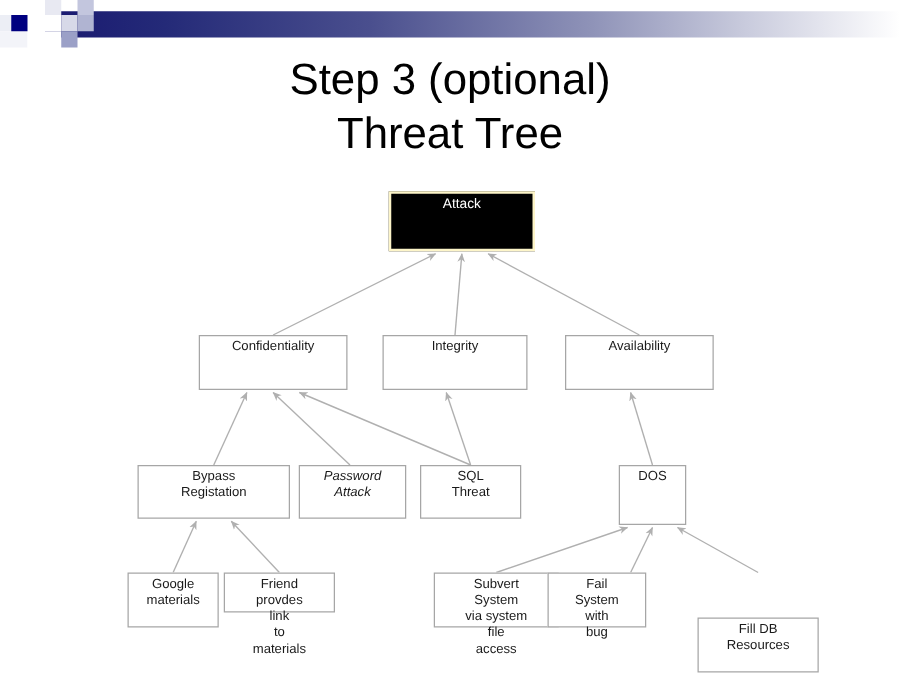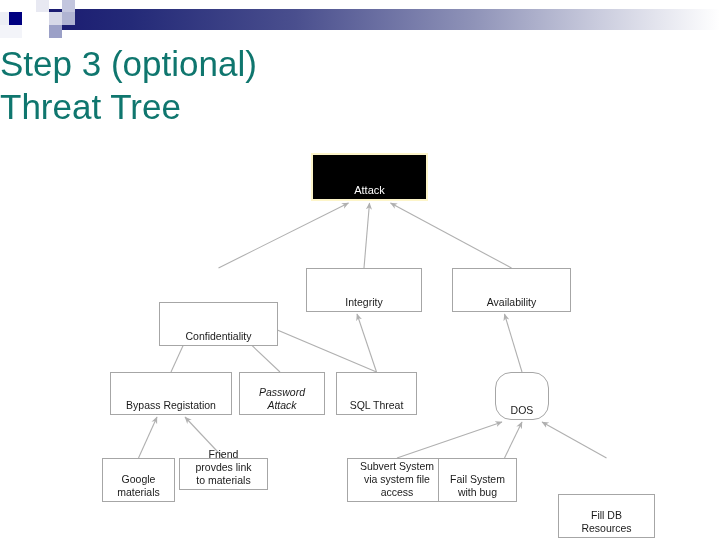--- a/index.html
+++ b/index.html
@@ -45,21 +45,22 @@
   .sq-i { left: 0px;  top: 12px; width: 9px;  height: 13px; background: #eceef5; }
   .sq-j { left: 0px;  top: 25px; width: 22px; height: 13px; background: #f3f4f9; }
   .sq-k { left: 22px; top: 25px; width: 14px; height: 13px; background: #ffffff; }
 
   
   #slide-title {
     position: absolute;
     left: 0;
     top: 42px;
     width: 720px;
-    color: #0f766e;
+    text-align: center;
+    color: #000000;
     font-size: 35px;
     line-height: 43px;
     font-family: "Liberation Sans", sans-serif;
   }
   #slide-title .tline { display: block; white-space: nowrap; }
 
   
   #threat-tree {
     position: absolute;
     left: 0;
@@ -74,24 +75,24 @@
   }
   .node {
     position: absolute;
     box-sizing: border-box;
     border: 1px solid #a6a6a6;
     background: #ffffff;
     color: #1a1a1a;
     font-size: 10.5px;
     line-height: 13px;
     display: flex;
-    align-items: flex-end;
+    align-items: flex-start;
     justify-content: center;
     text-align: center;
-    padding: 2px 4px;
+    padding: 2px 20px;
     font-family: "Liberation Sans", sans-serif;
     z-index: 2;
   }
   .node.root {
     background: #000000;
     color: #ffffff;
     border: 2px solid #fdf5c9;
     font-size: 11px;
   }
   .node .nlabel { white-space: pre-line; }
@@ -139,40 +140,40 @@
         <line x1="223.5" y1="318.0" x2="185.0" y2="277.0" marker-end="url(#arrowhead)"></line>
         <line x1="397.0" y1="318.0" x2="502.0" y2="282.0" marker-end="url(#arrowhead)"></line>
         <line x1="504.5" y1="318.0" x2="522.0" y2="282.0" marker-end="url(#arrowhead)"></line>
         <line x1="606.5" y1="318.0" x2="542.0" y2="282.0" marker-end="url(#arrowhead)"></line>
       </g>
   </svg>
   <div id="node-layer">
       <div class="node root" style="left: 311px; top: 13px; width: 117px; height: 48px;">
         <span class="nlabel">Attack</span>
       </div>
-      <div class="node" style="left: 159px; top: 128px; width: 119px; height: 44px; margin-top: 34px;">
+      <div class="node" style="left: 159px; top: 128px; width: 119px; height: 44px;">
         <span class="nlabel">Confidentiality</span>
       </div>
       <div class="node" style="left: 306px; top: 128px; width: 116px; height: 44px;">
         <span class="nlabel">Integrity</span>
       </div>
       <div class="node" style="left: 452px; top: 128px; width: 119px; height: 44px;">
         <span class="nlabel">Availability</span>
       </div>
       <div class="node" style="left: 110px; top: 232px; width: 122px; height: 43px;">
         <span class="nlabel">Bypass Registation</span>
       </div>
       <div class="node" style="left: 239px; top: 232px; width: 86px; height: 43px; font-style: italic;">
         <span class="nlabel">Password
 Attack</span>
       </div>
       <div class="node" style="left: 336px; top: 232px; width: 81px; height: 43px;">
         <span class="nlabel">SQL Threat</span>
       </div>
-      <div class="node" style="left: 495px; top: 232px; width: 54px; height: 48px; border-radius: 16px;">
+      <div class="node" style="left: 495px; top: 232px; width: 54px; height: 48px;">
         <span class="nlabel">DOS</span>
       </div>
       <div class="node" style="left: 102px; top: 318px; width: 73px; height: 44px;">
         <span class="nlabel">Google
 materials</span>
       </div>
       <div class="node" style="left: 179px; top: 318px; width: 89px; height: 32px;">
         <span class="nlabel">Friend
 provdes link
 to materials</span>

